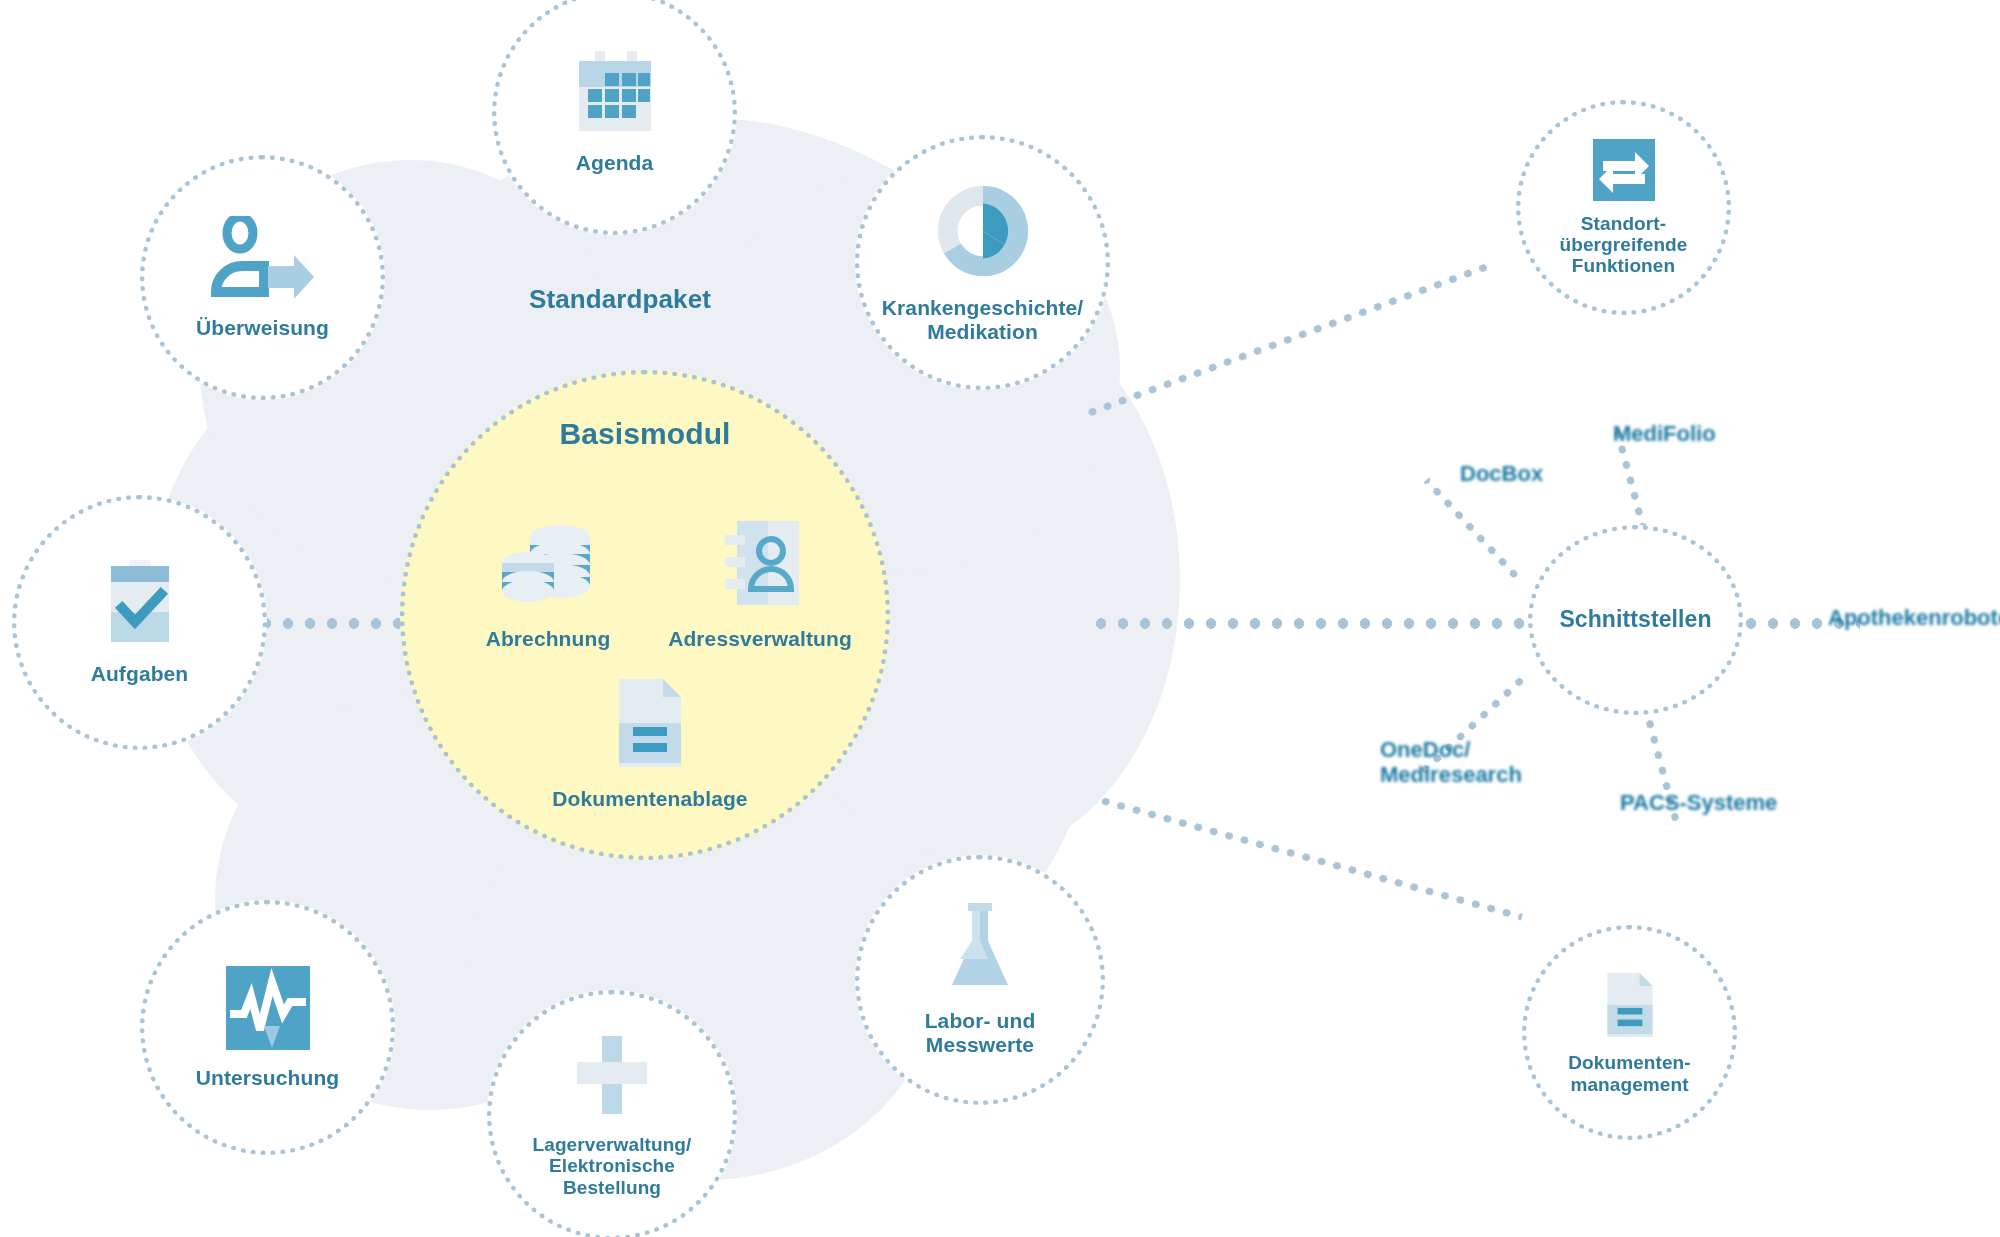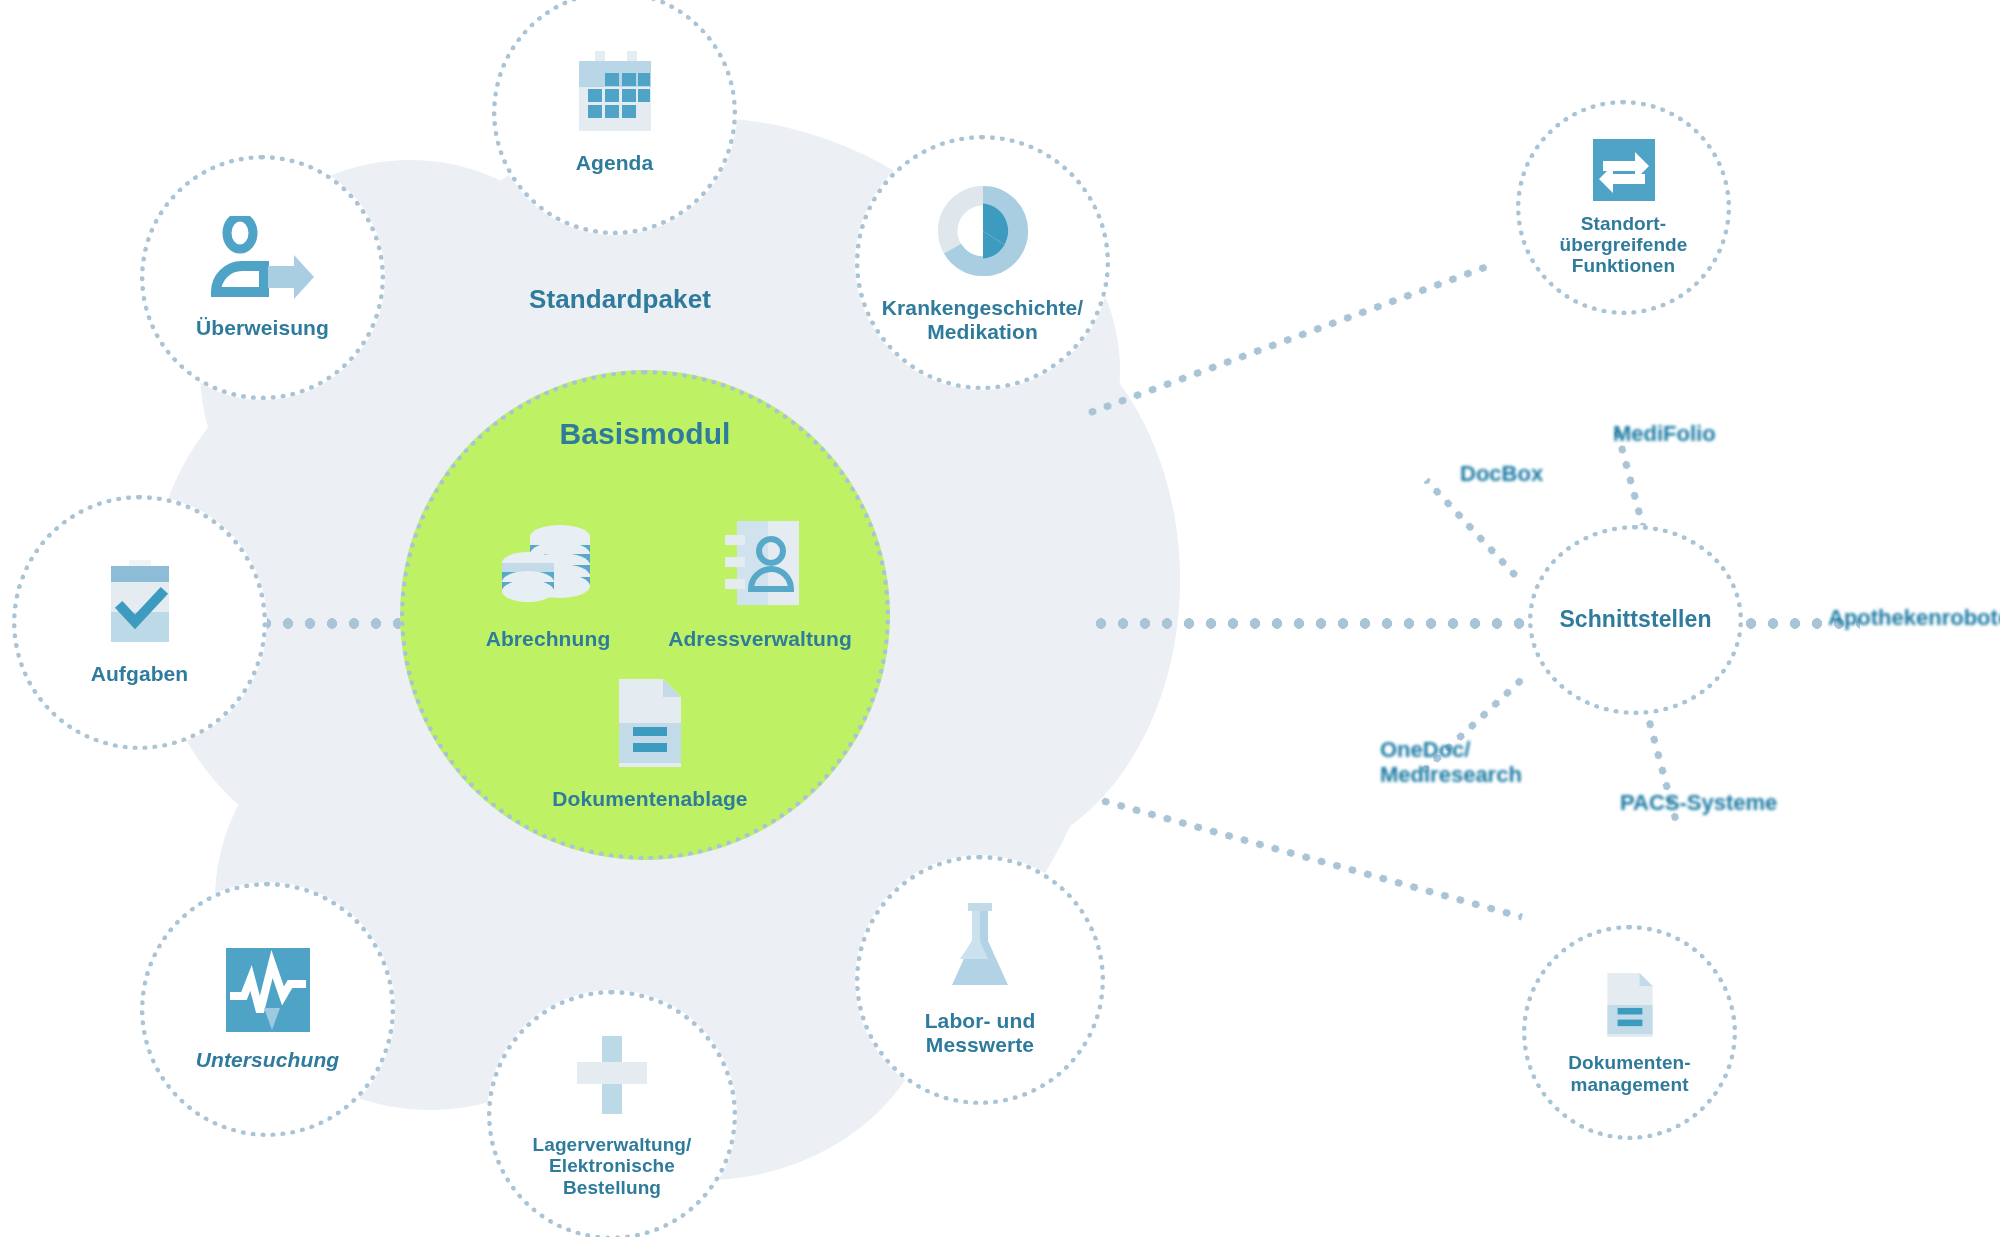--- a/index.html
+++ b/index.html
@@ -97,21 +97,21 @@
 
   <div class="dotline fine" style="left:1098px;top:795px;width:440px;transform:rotate(15.5deg);"></div>
 
   <div class="dotline fine" style="left:1519px;top:575px;width:136px;transform:rotate(-133deg);"></div>
   <div class="dotline fine" style="left:1645px;top:530px;width:110px;transform:rotate(-105deg);"></div>
   <div class="dotline fine" style="left:1525px;top:672px;width:140px;transform:rotate(137deg);"></div>
   <div class="dotline fine" style="left:1648px;top:712px;width:110px;transform:rotate(75deg);"></div>
 
   <div class="abs lbl xl" style="left:460px;top:285px;width:320px;text-align:center;">Standardpaket</div>
 
-  <div class="node ghost" style="left:400px;top:370px;width:490px;height:490px;background:#bef264;">
+  <div class="node ghost" style="left:400px;top:370px;width:490px;height:490px;background:#fef9c3;">
     <div class="lbl lg" style="position:absolute;top:42px;left:0;width:100%;">Basismodul</div>
 
     <div class="abs" style="left:38px;top:140px;width:210px;text-align:center;">
       <span class="icon">
         <svg width="100" height="96" viewBox="0 0 100 96">
           <g>
             <ellipse cx="62" cy="22" rx="30" ry="12" fill="#e7eef4"></ellipse>
             <rect x="32" y="22" width="60" height="13" fill="#e7eef4"></rect>
             <rect x="32" y="30" width="60" height="9" fill="#57a8c9"></rect>
             <ellipse cx="62" cy="39" rx="30" ry="12" fill="#e7eef4"></ellipse>
@@ -214,21 +214,21 @@
         <rect x="24" y="0" width="22" height="10" fill="#eef3f7"></rect>
         <rect x="6" y="6" width="58" height="16" fill="#8cbcd6"></rect>
         <rect x="6" y="22" width="58" height="60" fill="#e4ecf2"></rect>
         <rect x="6" y="52" width="58" height="30" fill="#bcd9e8"></rect>
         <path d="M17 48 l13 14 l26 -28" fill="none" stroke="#3d9bc0" stroke-width="10" stroke-linecap="square"></path>
       </svg>
     </span>
     <div class="lbl md">Aufgaben</div>
   </div>
 
-  <div class="node" style="left:140px;top:882px;width:255px;height:255px;font-style:italic;">
+  <div class="node" style="left:140px;top:900px;width:255px;height:255px;">
     <span class="icon">
       <svg width="84" height="84" viewBox="0 0 84 84">
         <rect x="0" y="0" width="84" height="84" fill="#4ea3c7"></rect>
         <path d="M4 48 h14 l7 -18 l9 34 l12 -48 l11 32 l7 -12 h16" fill="none" stroke="#ffffff" stroke-width="8" stroke-linejoin="miter" stroke-linecap="butt"></path>
         <path d="M38 60 l8 22 l8 -22 z" fill="#9ccadf"></path>
       </svg>
     </span>
     <div class="lbl md">Untersuchung</div>
   </div>
 

